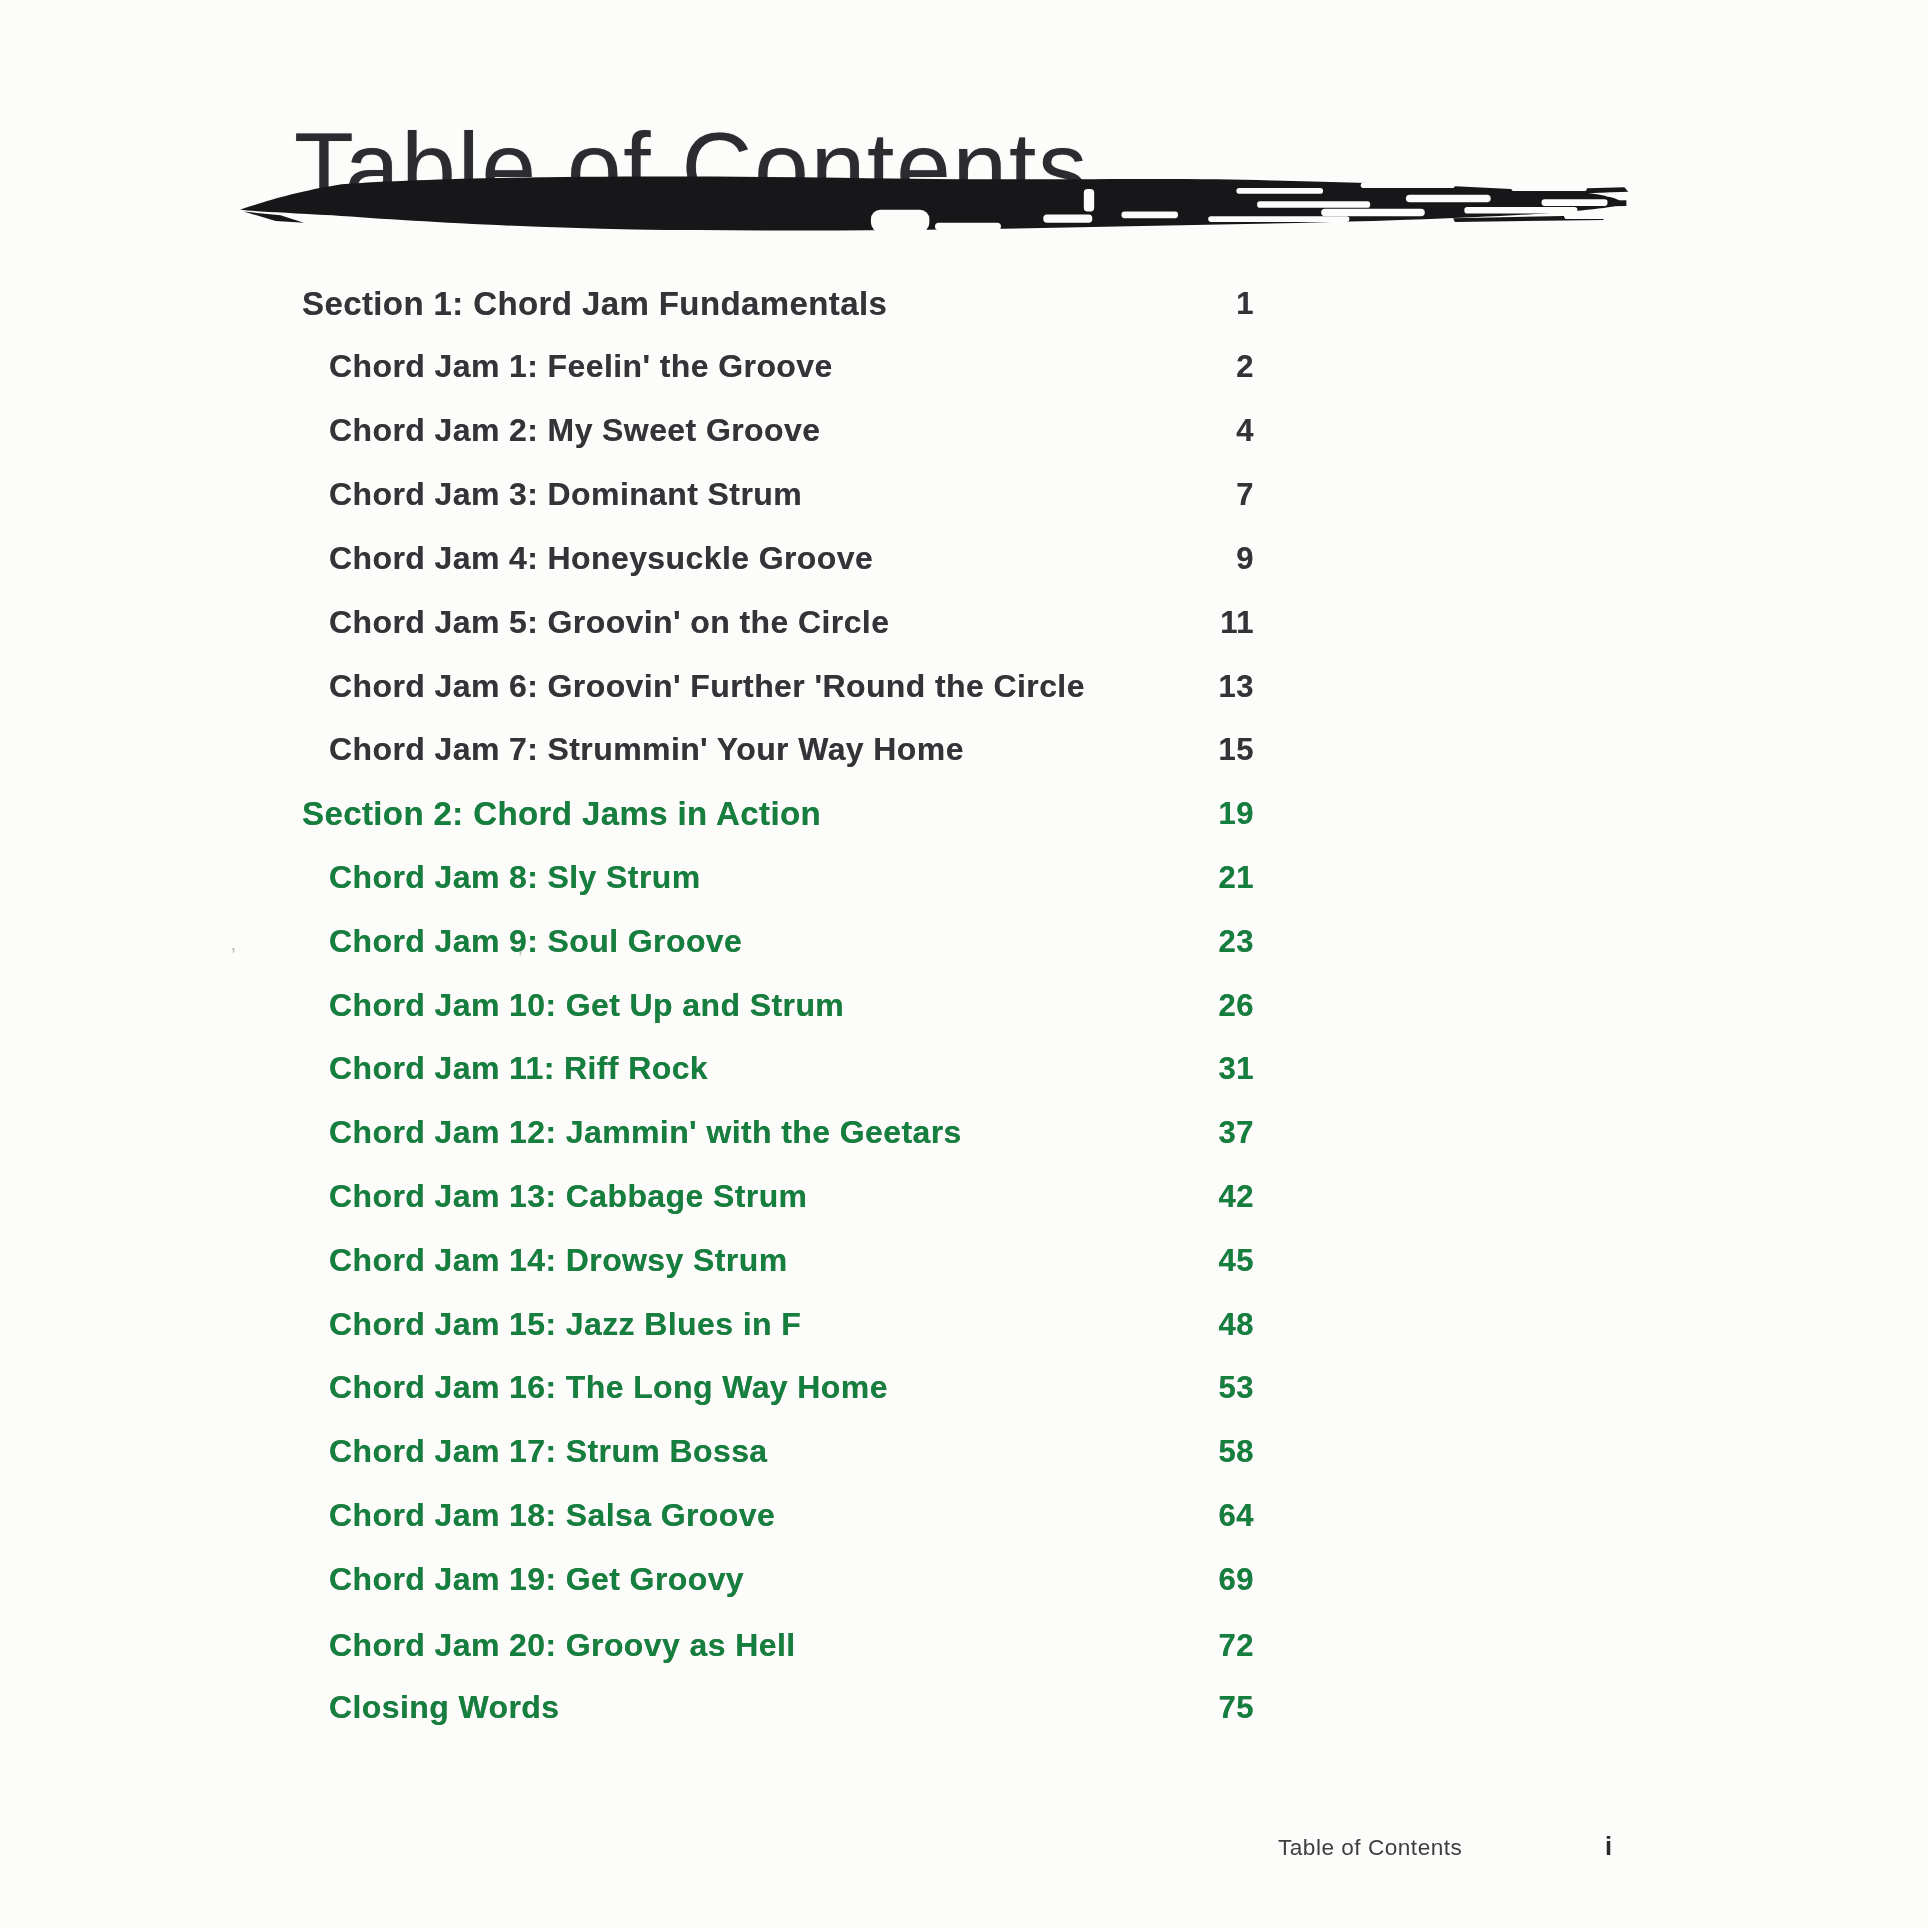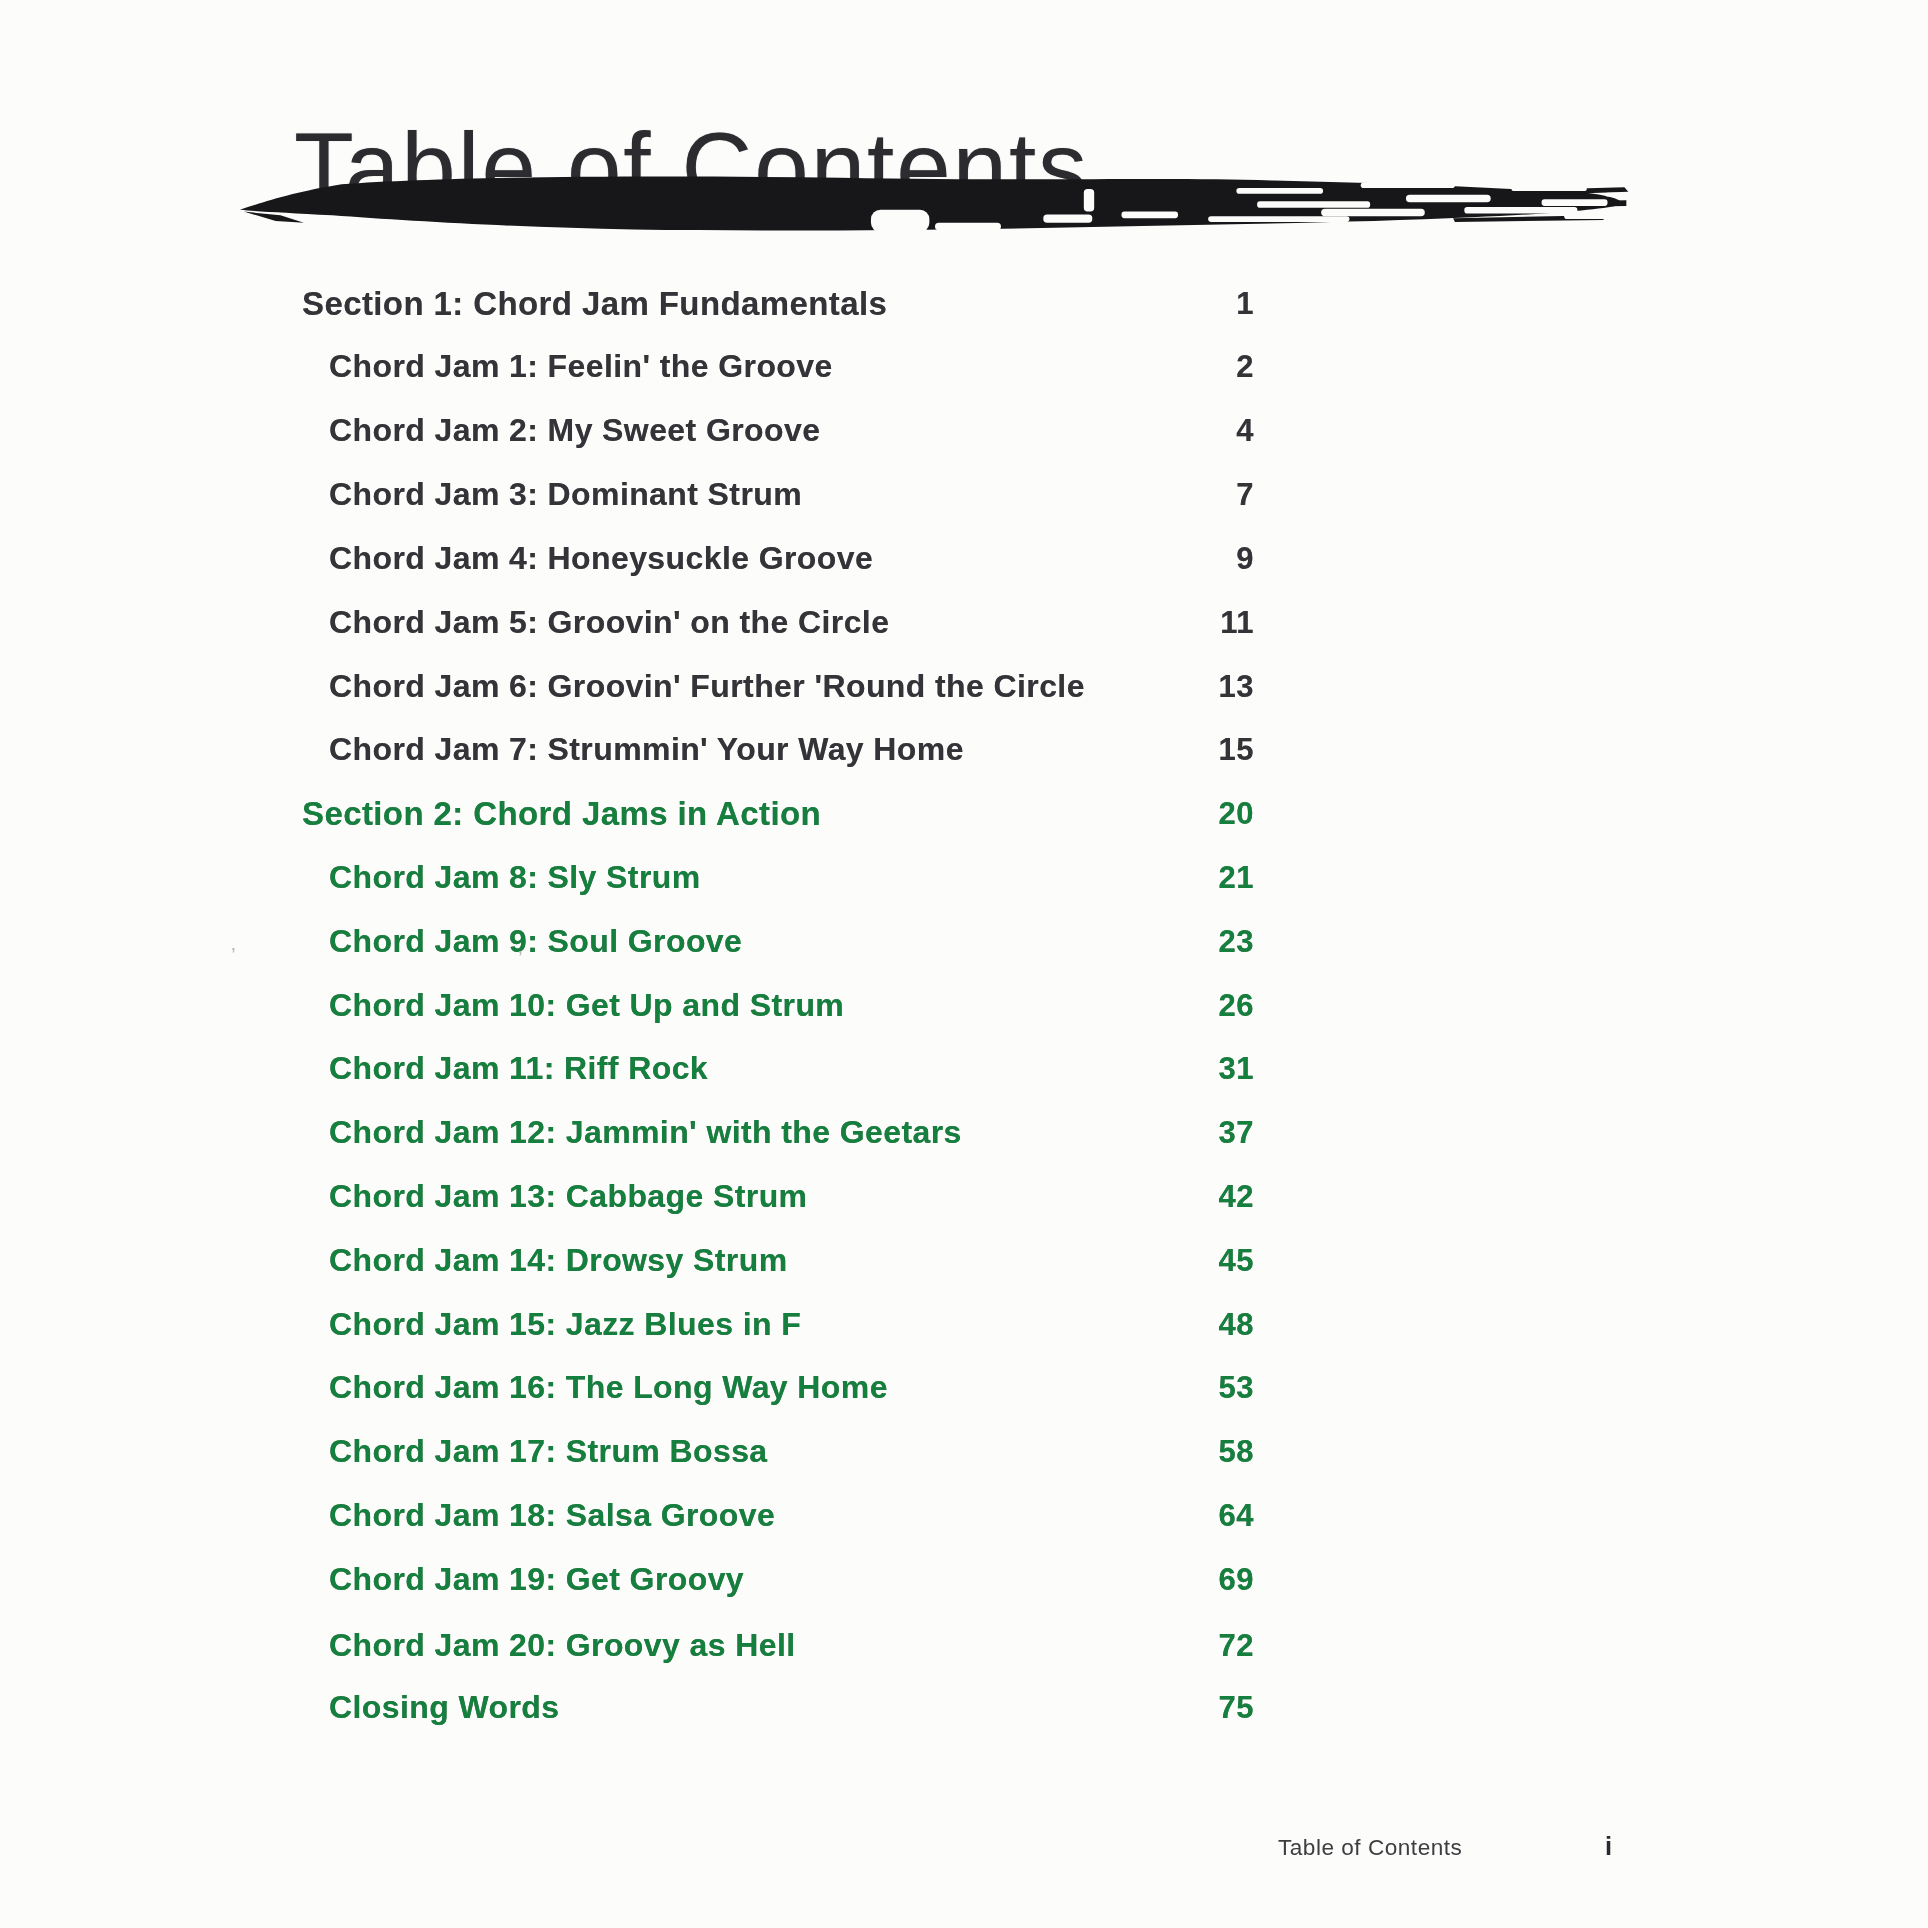--- a/index.html
+++ b/index.html
@@ -114,21 +114,21 @@
     <div class="row entry g1" style="top: 663px;">
       <span class="label">Chord Jam 6: Groovin' Further 'Round the Circle</span>
       <span class="pagenum">13</span>
     </div>
     <div class="row entry g1" style="top: 726px;">
       <span class="label">Chord Jam 7: Strummin' Your Way Home</span>
       <span class="pagenum">15</span>
     </div>
     <div class="row section g2" style="top: 790px;">
       <span class="label">Section 2: Chord Jams in Action</span>
-      <span class="pagenum">20</span>
+      <span class="pagenum">19</span>
     </div>
     <div class="row entry g2" style="top: 854px;">
       <span class="label">Chord Jam 8: Sly Strum</span>
       <span class="pagenum">21</span>
     </div>
     <div class="row entry g2" style="top: 918px;">
       <span class="label">Chord Jam 9: Soul Groove</span>
       <span class="pagenum">23</span>
     </div>
     <div class="row entry g2" style="top: 982px; gap: 39px;">

